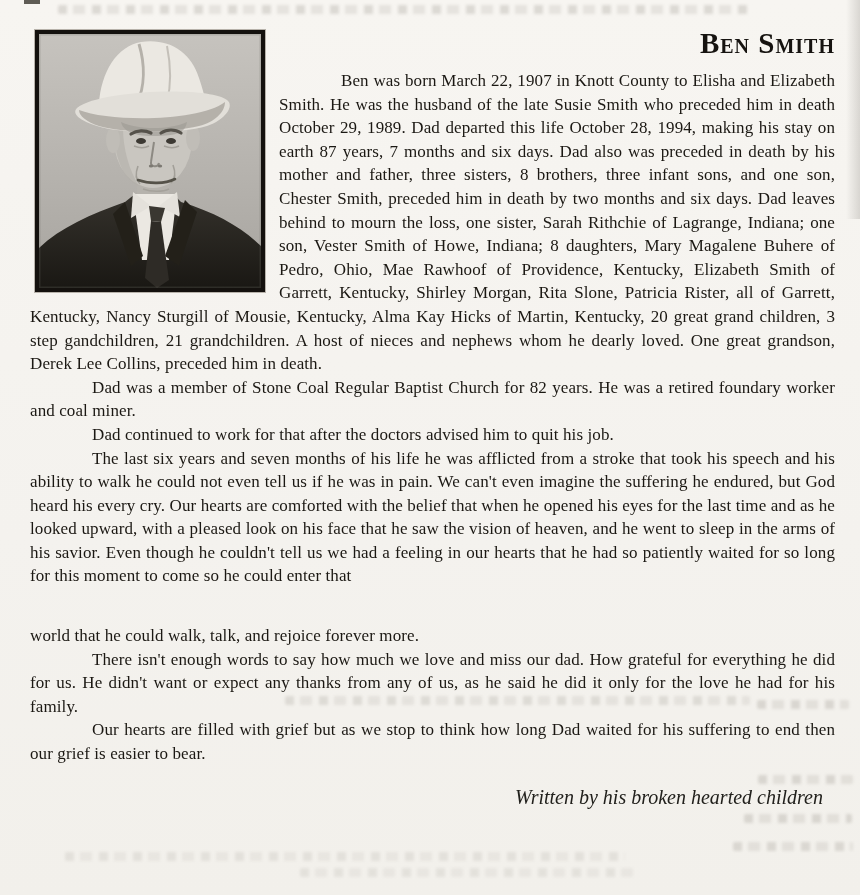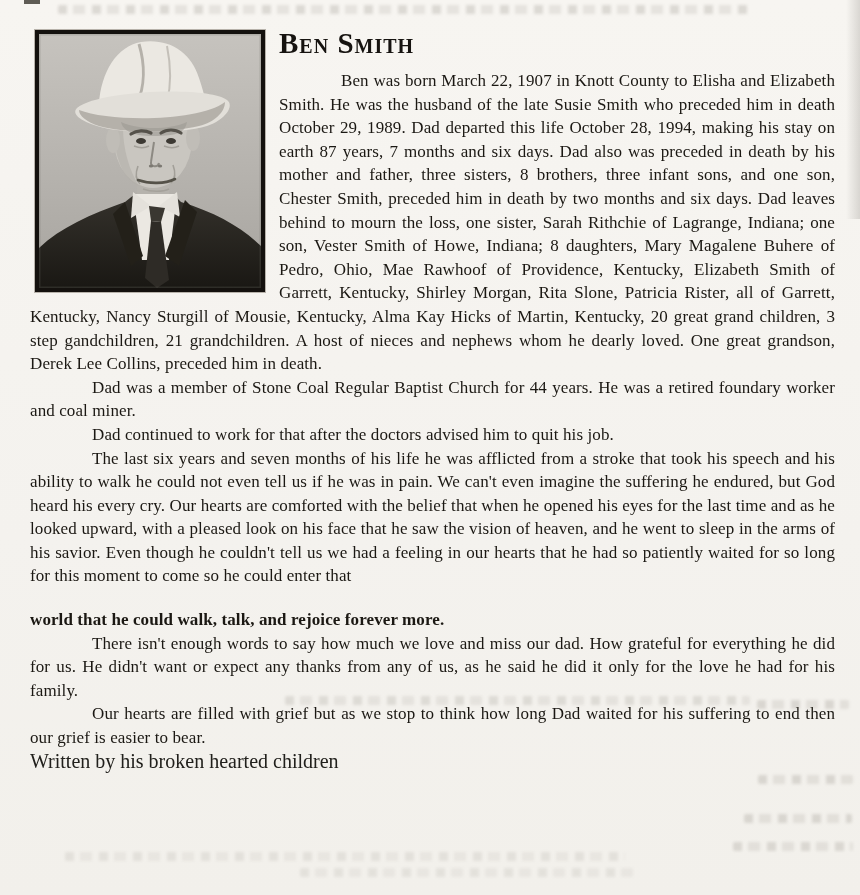--- a/index.html
+++ b/index.html
@@ -21,43 +21,45 @@
     float:left;
     width:222px; height:254px;
     border:4px solid #14110e;
     outline:1px solid #b7b2aa;
     margin:6px 14px 8px 5px;
     background:#b9b6b1;
   }
   .photo-frame svg { display:block; width:100%; height:100%; }
   h1.title {
     margin:4px 0 10px 0;
-    text-align:left;
+    text-align:right;
     font-size:29px;
     line-height:31px;
     font-weight:bold;
     font-variant:small-caps;
     letter-spacing:1px;
     color:#161310;
   }
   p.para {
     margin:0;
     font-size:17px;
     line-height:23.6px;
     text-align:justify;
     text-indent:62px;
     letter-spacing:0.1px;
   }
   p.para.seam {
     text-indent:0;
-    margin-top:20px;
-    font-weight:bold;
+    margin-top:36px;
   }
   .signature {
+    margin-top:20px;
     padding-right:12px;
+    text-align:right;
+    font-style:italic;
     font-size:20px;
     color:#21201c;
   }
   
   .ghost {
     position:absolute;
     height:9px;
     filter:blur(1.4px);
     opacity:.55;
     border-radius:2px;
@@ -161,21 +163,21 @@
         <path d="M104,155 C112,158 124,158 130,155" stroke="#a5a29b" stroke-width="1.4" fill="none"></path>
 
         <rect x="0" y="0" width="222" height="254" fill="none" stroke="#6d6a64" stroke-width="3" opacity="0.25"></rect>
       </svg>
     </div>
 
     <h1 class="title">Ben Smith</h1>
 
     <p class="para">Ben was born March 22, 1907 in Knott County to Elisha and Elizabeth Smith. He was the husband of the late Susie Smith who preceded him in death October 29, 1989. Dad departed this life October 28, 1994, making his stay on earth 87 years, 7 months and six days. Dad also was preceded in death by his mother and father, three sisters, 8 brothers, three infant sons, and one son, Chester Smith, preceded him in death by two months and six days. Dad leaves behind to mourn the loss, one sister, Sarah Rithchie of Lagrange, Indiana; one son, Vester Smith of Howe, Indiana; 8 daughters, Mary Magalene Buhere of Pedro, Ohio, Mae Rawhoof of Providence, Kentucky, Elizabeth Smith of Garrett, Kentucky, Shirley Morgan, Rita Slone, Patricia Rister, all of Garrett, Kentucky, Nancy Sturgill of Mousie, Kentucky, Alma Kay Hicks of Martin, Kentucky, 20 great grand children, 3 step gandchildren, 21 grandchildren. A host of nieces and nephews whom he dearly loved. One great grandson, Derek Lee Collins, preceded him in death.</p>
 
-    <p class="para">Dad was a member of Stone Coal Regular Baptist Church for 44 years. He was a retired foundary worker and coal miner.</p>
+    <p class="para">Dad was a member of Stone Coal Regular Baptist Church for 82 years. He was a retired foundary worker and coal miner.</p>
 
 
     <p class="para">Dad continued to work for that after the doctors advised him to quit his job.</p>
 
     <p class="para">The last six years and seven months of his life he was afflicted from a stroke that took his speech and his ability to walk he could not even tell us if he was in pain. We can't even imagine the suffering he endured, but God heard his every cry. Our hearts are comforted with the belief that when he opened his eyes for the last time and as he looked upward, with a pleased look on his face that he saw the vision of heaven, and he went to sleep in the arms of his savior. Even though he couldn't tell us we had a feeling in our hearts that he had so patiently waited for so long for this moment to come so he could enter that</p>
 
     <p class="para seam">world that he could walk, talk, and rejoice forever more.</p>
 
     <p class="para">There isn't enough words to say how much we love and miss our dad. How grateful for everything he did for us. He didn't want or expect any thanks from any of us, as he said he did it only for the love he had for his family.</p>
 

